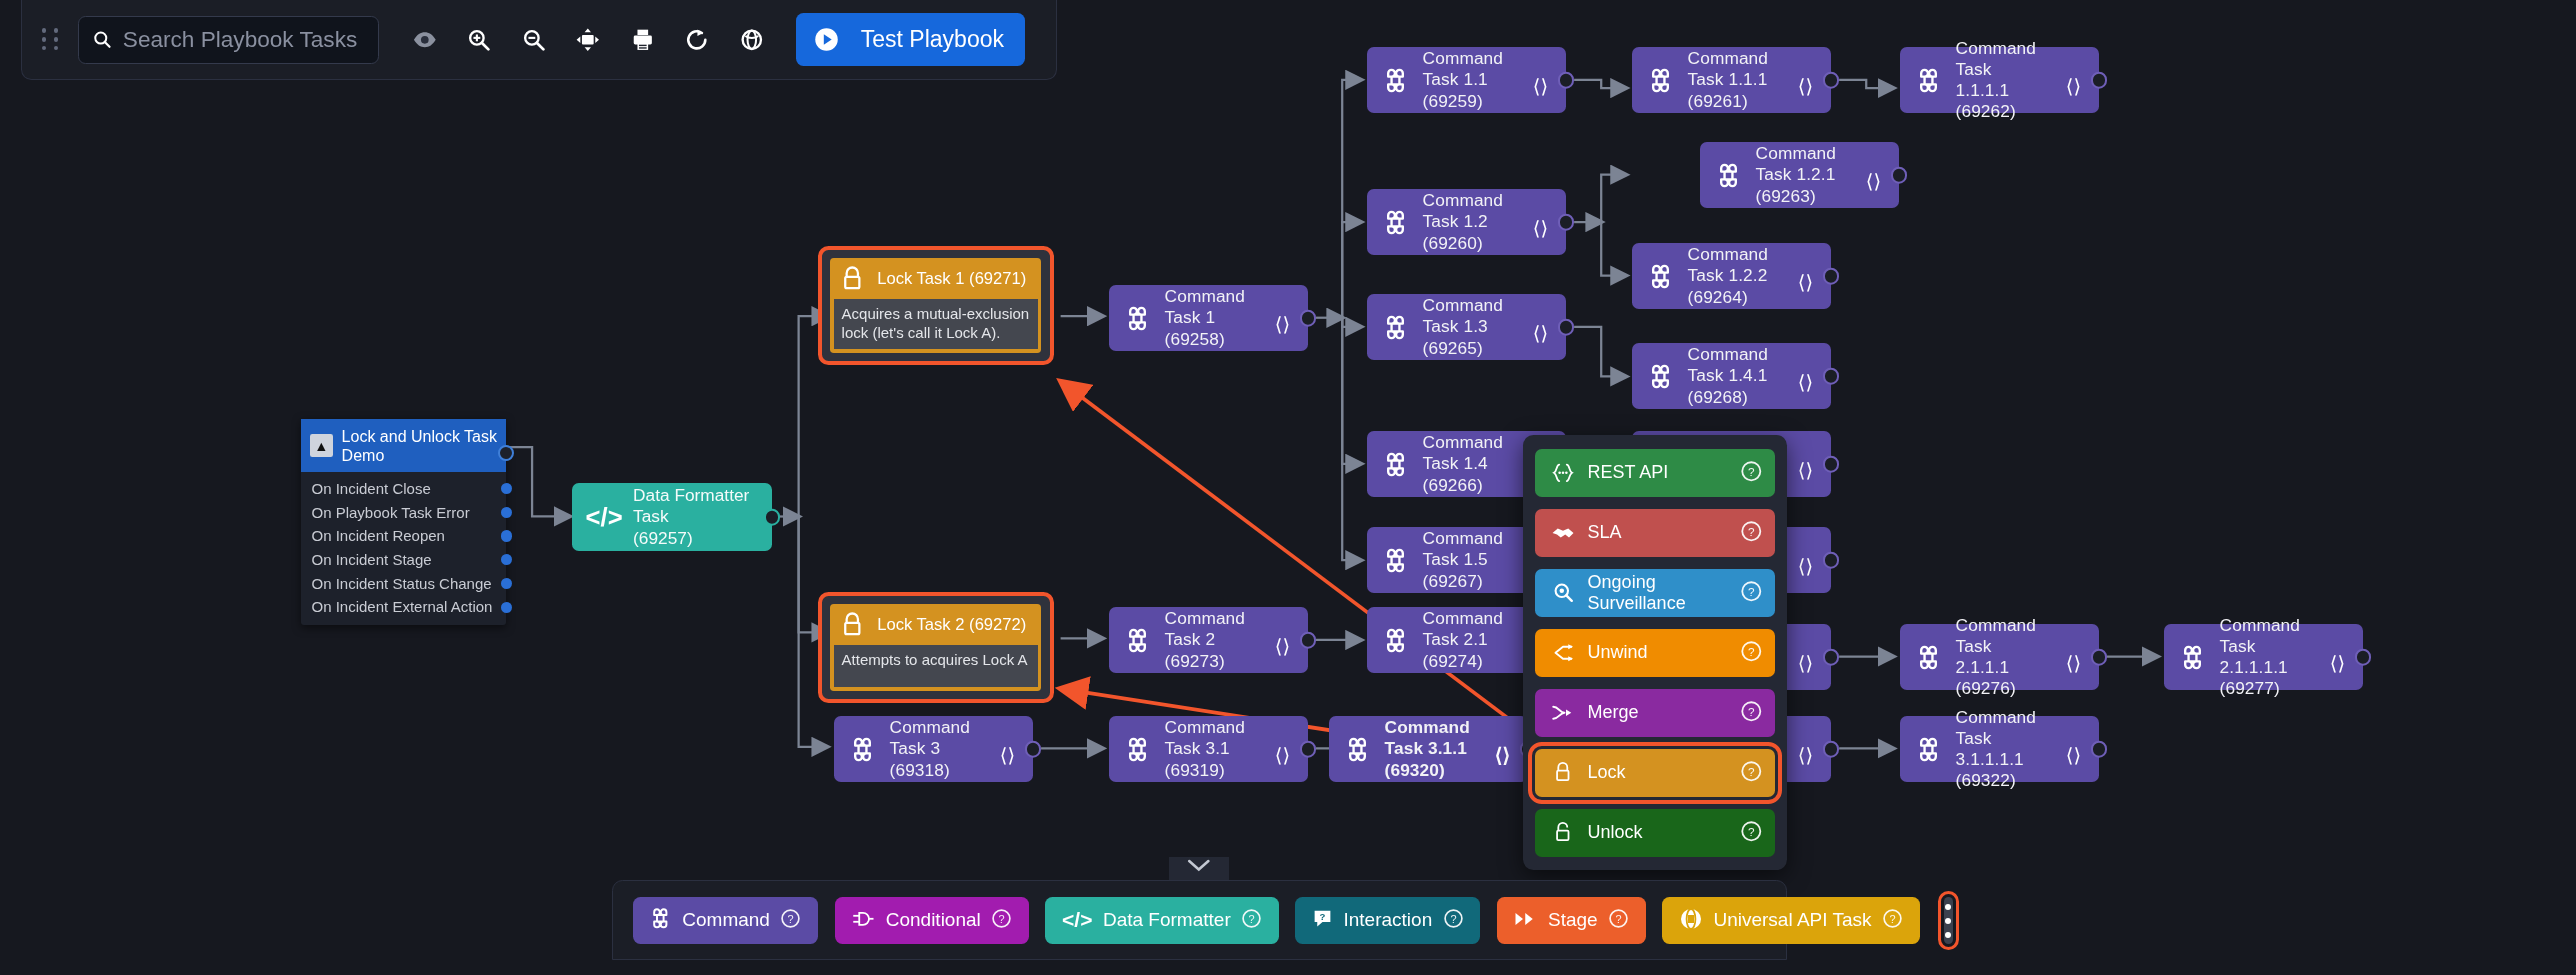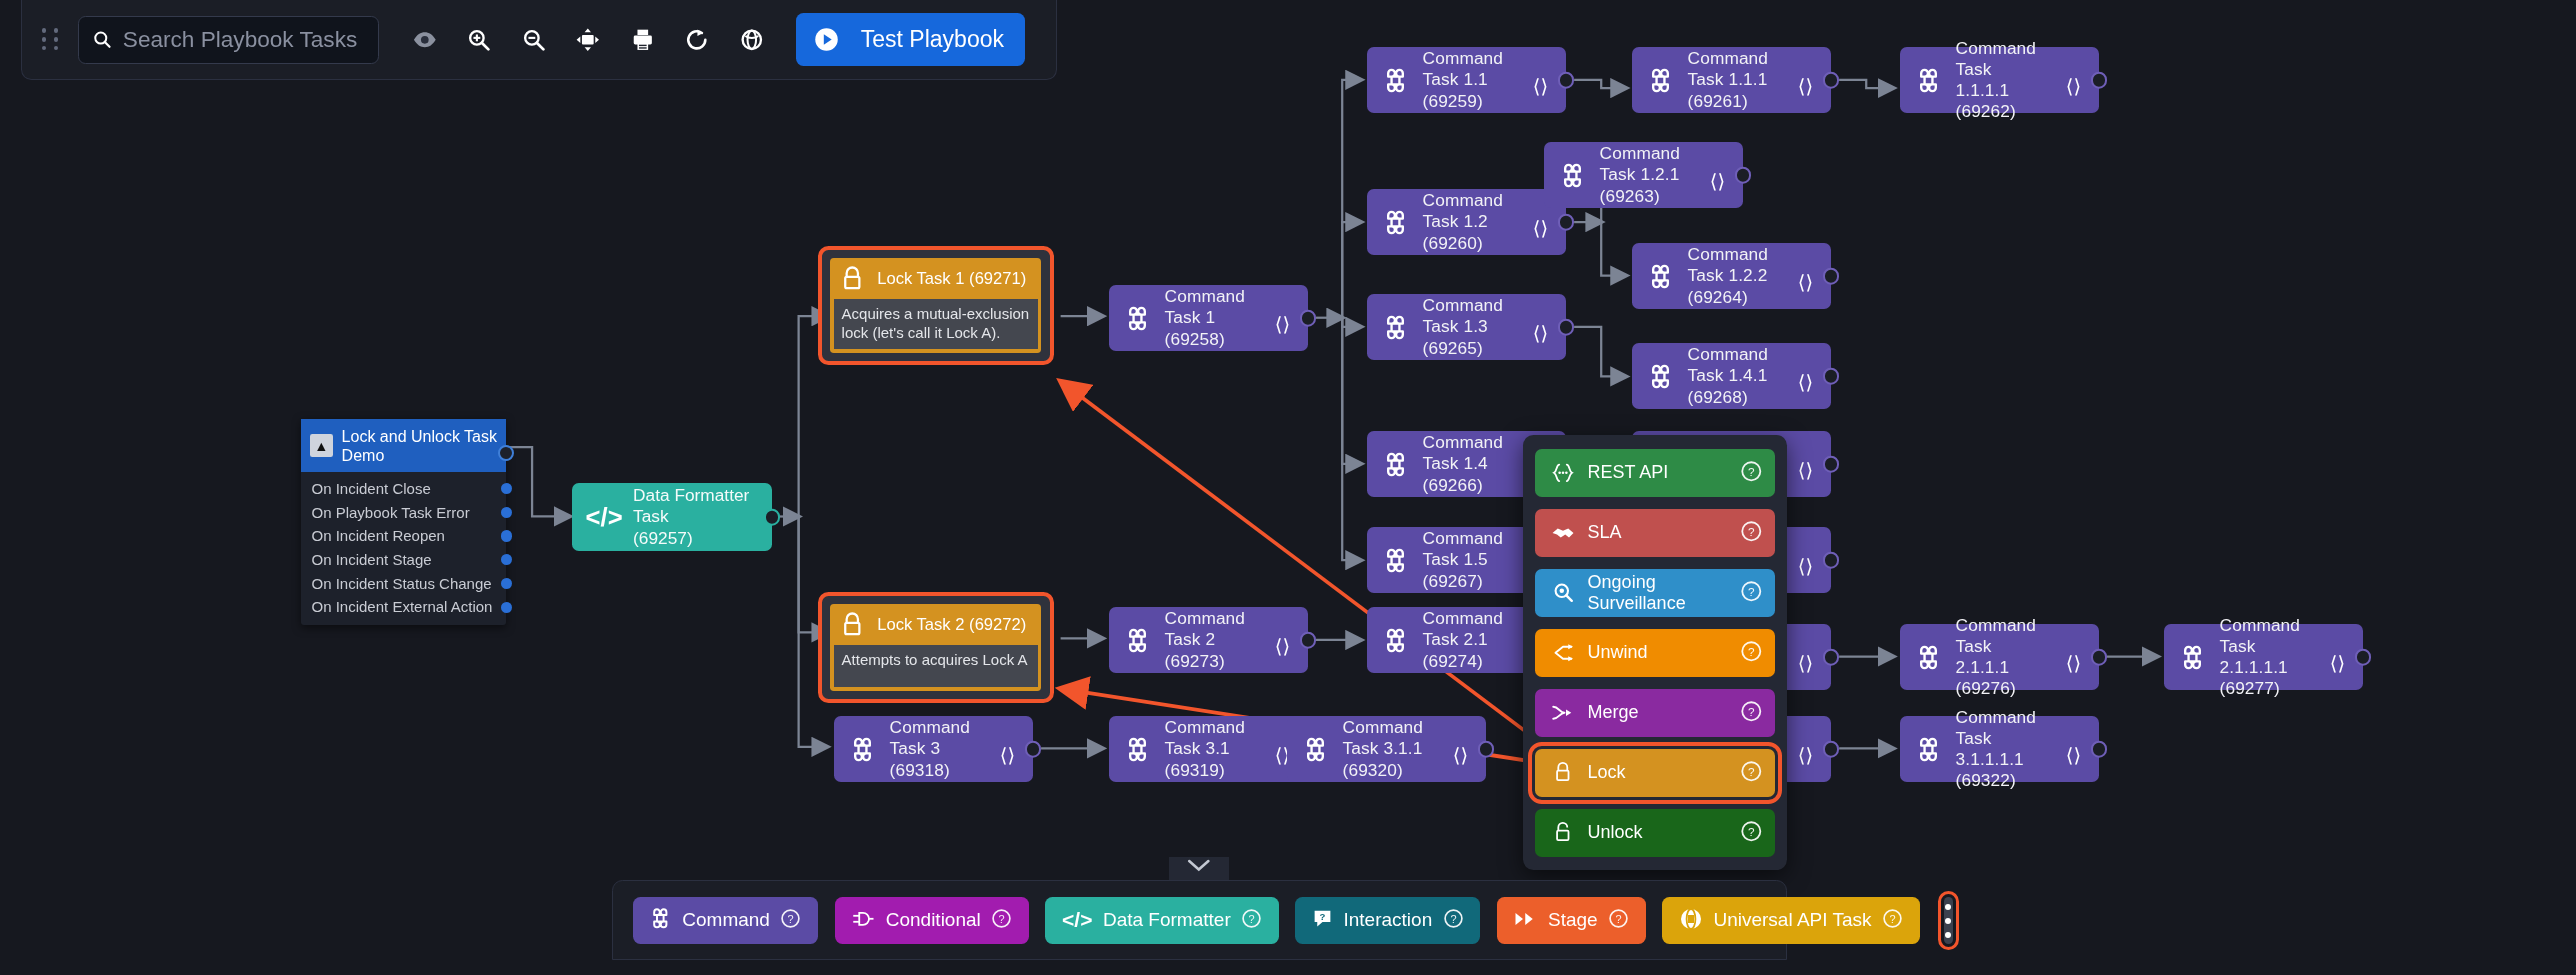--- a/index.html
+++ b/index.html
@@ -342,21 +342,21 @@
       <div class="node cmd-node" style="left: 1367px; top: 189px; width: 199px;">
         <span class="cmd-icon">
           <svg width="27" height="27" viewBox="0 0 24 24">
             <path d="M8.5,8.5 h7 v7 h-7 z M8.5,8.5 a3,3 0 1 0 -3,-3 v3 z M15.5,8.5 a3,3 0 1 1 3,-3 v3 z M8.5,15.5 a3,3 0 1 1 -3,3 v-3 z M15.5,15.5 a3,3 0 1 0 3,3 v-3 z" fill="none" stroke="#fff" stroke-width="2.1" stroke-linejoin="round"></path>
           </svg>
         </span>
         <span class="cmd-text"><span>Command Task 1.2</span><br><span>(69260)</span></span>
         <span class="code-icon">⟨⟩</span>
         <span class="port"></span>
       </div>
-      <div class="node cmd-node" style="left: 1544px; top: 142px; width: 199px;">
+      <div class="node cmd-node" style="left: 1700px; top: 142px; width: 199px;">
         <span class="cmd-icon">
           <svg width="27" height="27" viewBox="0 0 24 24">
             <path d="M8.5,8.5 h7 v7 h-7 z M8.5,8.5 a3,3 0 1 0 -3,-3 v3 z M15.5,8.5 a3,3 0 1 1 3,-3 v3 z M8.5,15.5 a3,3 0 1 1 -3,3 v-3 z M15.5,15.5 a3,3 0 1 0 3,3 v-3 z" fill="none" stroke="#fff" stroke-width="2.1" stroke-linejoin="round"></path>
           </svg>
         </span>
         <span class="cmd-text"><span>Command Task 1.2.1</span><br><span>(69263)</span></span>
         <span class="code-icon">⟨⟩</span>
         <span class="port"></span>
       </div>
       <div class="node cmd-node" style="left: 1632px; top: 243px; width: 199px;">
@@ -502,21 +502,21 @@
       <div class="node cmd-node" style="left: 1109px; top: 716px; width: 199px;">
         <span class="cmd-icon">
           <svg width="27" height="27" viewBox="0 0 24 24">
             <path d="M8.5,8.5 h7 v7 h-7 z M8.5,8.5 a3,3 0 1 0 -3,-3 v3 z M15.5,8.5 a3,3 0 1 1 3,-3 v3 z M8.5,15.5 a3,3 0 1 1 -3,3 v-3 z M15.5,15.5 a3,3 0 1 0 3,3 v-3 z" fill="none" stroke="#fff" stroke-width="2.1" stroke-linejoin="round"></path>
           </svg>
         </span>
         <span class="cmd-text"><span>Command Task 3.1</span><br><span>(69319)</span></span>
         <span class="code-icon">⟨⟩</span>
         <span class="port"></span>
       </div>
-      <div class="node cmd-node" style="left: 1287px; top: 716px; width: 199px;">
+      <div class="node cmd-node" style="left: 1329px; top: 716px; width: 199px; font-weight: bold;">
         <span class="cmd-icon">
           <svg width="27" height="27" viewBox="0 0 24 24">
             <path d="M8.5,8.5 h7 v7 h-7 z M8.5,8.5 a3,3 0 1 0 -3,-3 v3 z M15.5,8.5 a3,3 0 1 1 3,-3 v3 z M8.5,15.5 a3,3 0 1 1 -3,3 v-3 z M15.5,15.5 a3,3 0 1 0 3,3 v-3 z" fill="none" stroke="#fff" stroke-width="2.1" stroke-linejoin="round"></path>
           </svg>
         </span>
         <span class="cmd-text"><span>Command Task 3.1.1</span><br><span>(69320)</span></span>
         <span class="code-icon">⟨⟩</span>
         <span class="port"></span>
       </div>
       <div class="node cmd-node" style="left: 1632px; top: 716px; width: 199px;">

